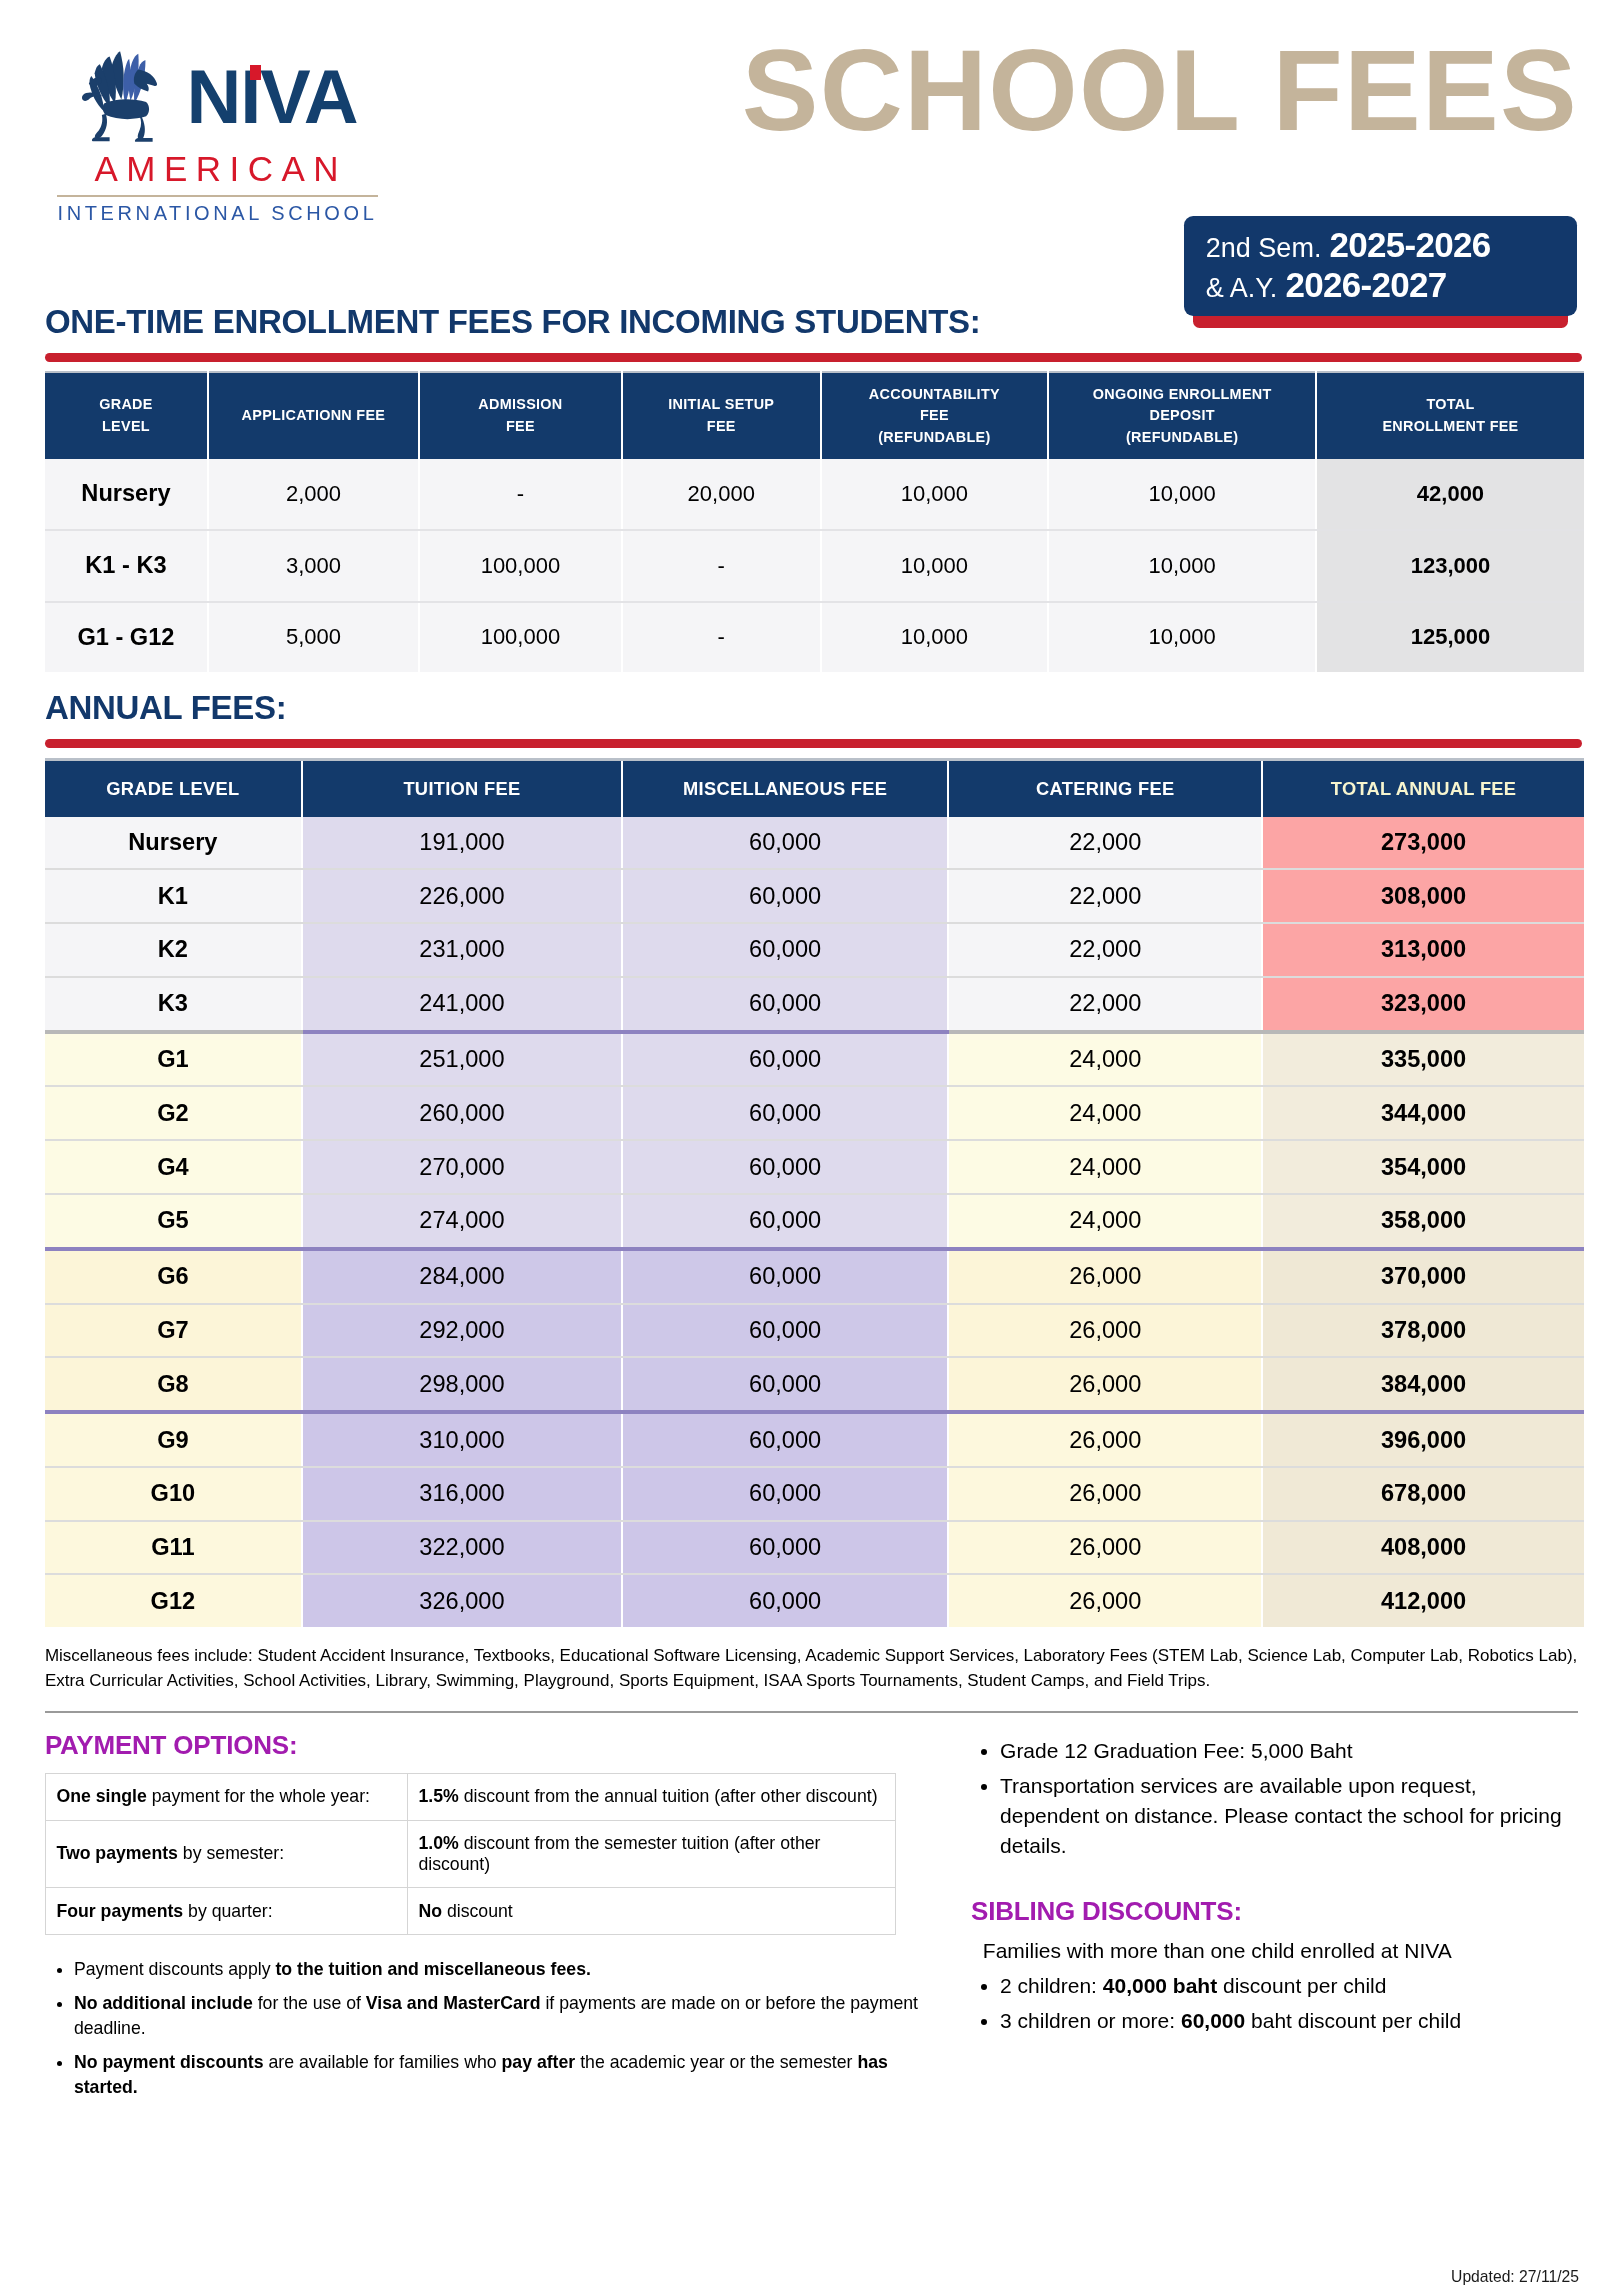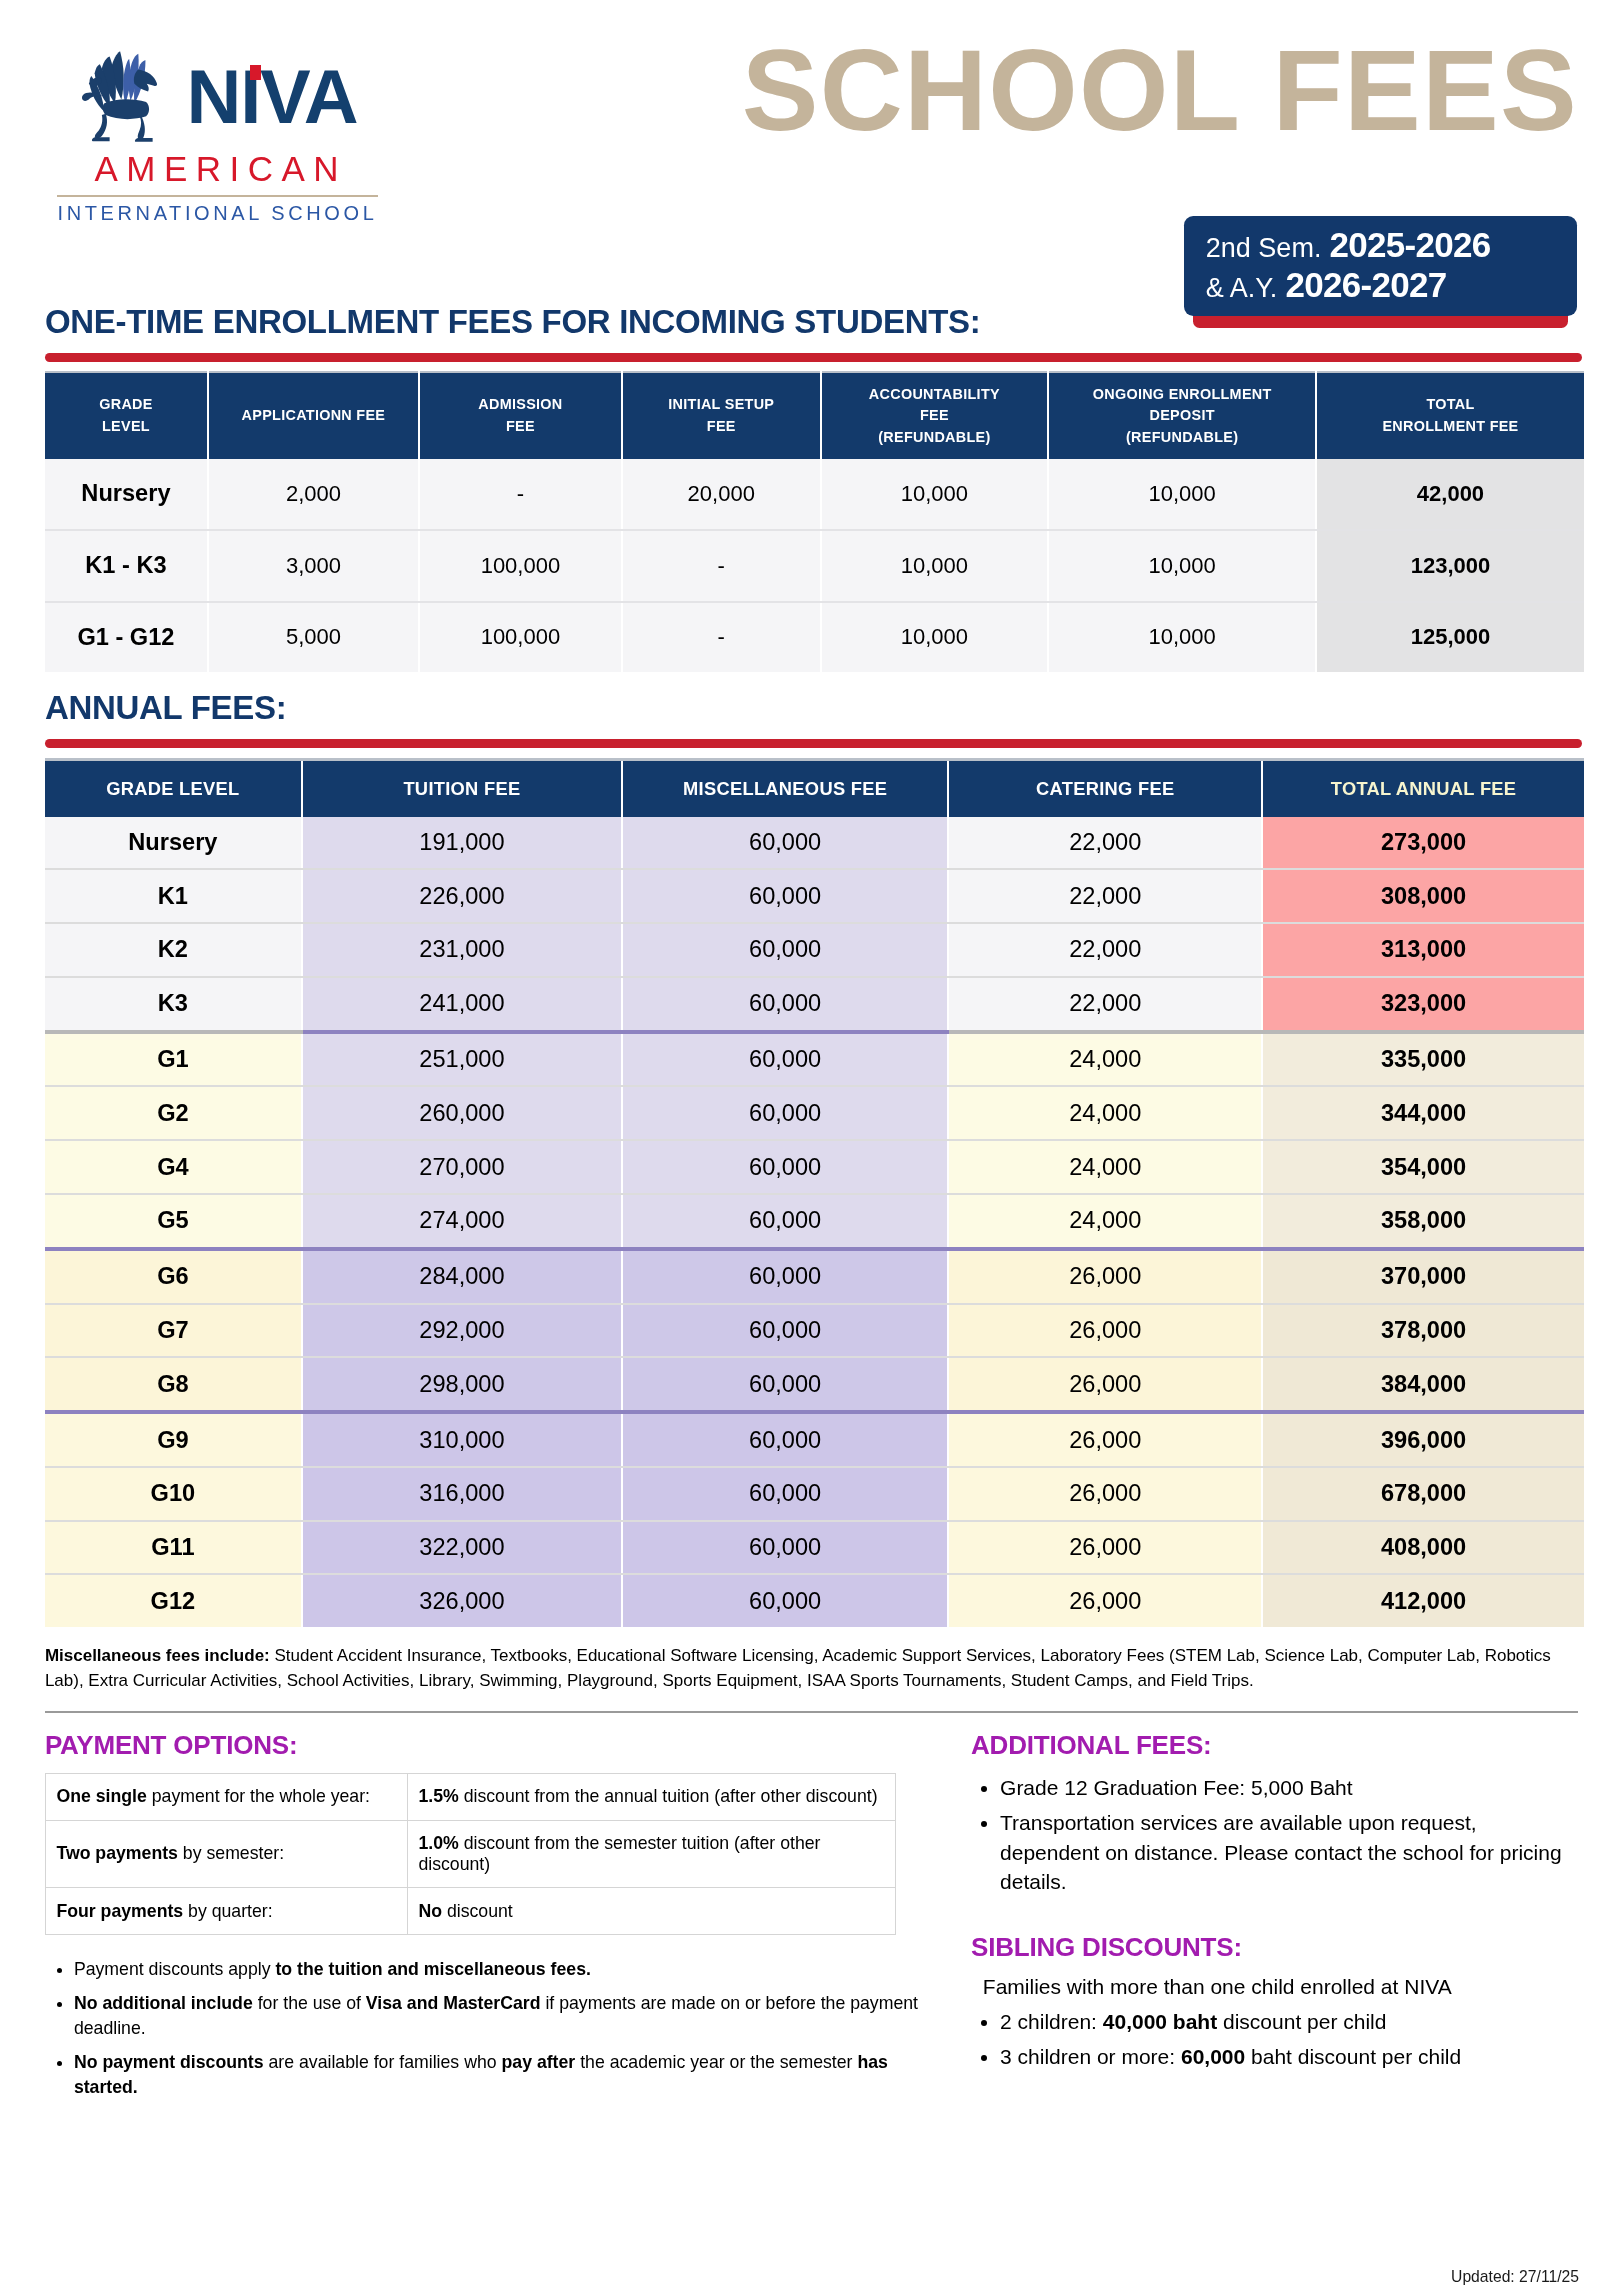--- a/index.html
+++ b/index.html
@@ -95,21 +95,21 @@
   .hs .c-cat{background:#fdf8dd;}
   .hs .c-tot{background:#f0e9d6;}
   .band-top td{border-top:4.6px solid #8d82c0;}
   .band-top td.c-grade{border-top:4.6px solid #b8b8b8;}
   .band-top td.c-cat,.band-top td.c-tot{border-top:4.6px solid #b8b8b8;}
   .band-top-p td{border-top:4.6px solid #8d82c0;}
   .t2 tr:last-child td{border-bottom:none;}
 
   
   .misc-note{font-size:17px;line-height:1.5;margin:15.7px 3.9px 0 3.9px;}
-  .misc-note b{font-weight:700;}
+  .misc-note b{font-weight:400;}
 
   .hr-thin{height:2px;background:#9a9a9a;margin:17px 3.9px 0 3.9px;}
 
   
   .bottom{display:flex;gap:39px;margin-top:17px;padding:0 3.9px;}
   .col-left{width:890px;}
   .col-right{width:609px;}
   .sub-head{font-size:26px;font-weight:700;color:#a21caf;letter-spacing:-0.2px;margin:0 0 11.8px 0;}
 
   .pay-table{border-collapse:collapse;width:851px;}
@@ -396,21 +396,20 @@
           </tbody>
       </table>
       <ul class="notes" id="paynotes">
           <li>Payment discounts apply <b>to the tuition and miscellaneous fees.</b></li>
           <li><b>No additional include</b> for the use of <b>Visa and MasterCard</b> if payments are made on or before the payment deadline.</li>
           <li><b>No payment discounts</b> are available for families who <b>pay after</b> the academic year or the semester <b>has started.</b></li>
         </ul>
     </div>
 
     <div class="col-right">
-      <h3 class="sub-head">ADDITIONAL FEES:</h3>
       <ul class="rbul" id="addfees">
           <li>Grade 12 Graduation Fee: 5,000 Baht</li>
           <li>Transportation services are available upon request, dependent on distance. Please contact the school for pricing details.</li>
         </ul>
 
       <div class="gap-sib"></div>
 
       <h3 class="sub-head">SIBLING DISCOUNTS:</h3>
       <div class="sib-lead">Families with more than one child enrolled at NIVA</div>
       <ul class="rbul" id="sibitems">

